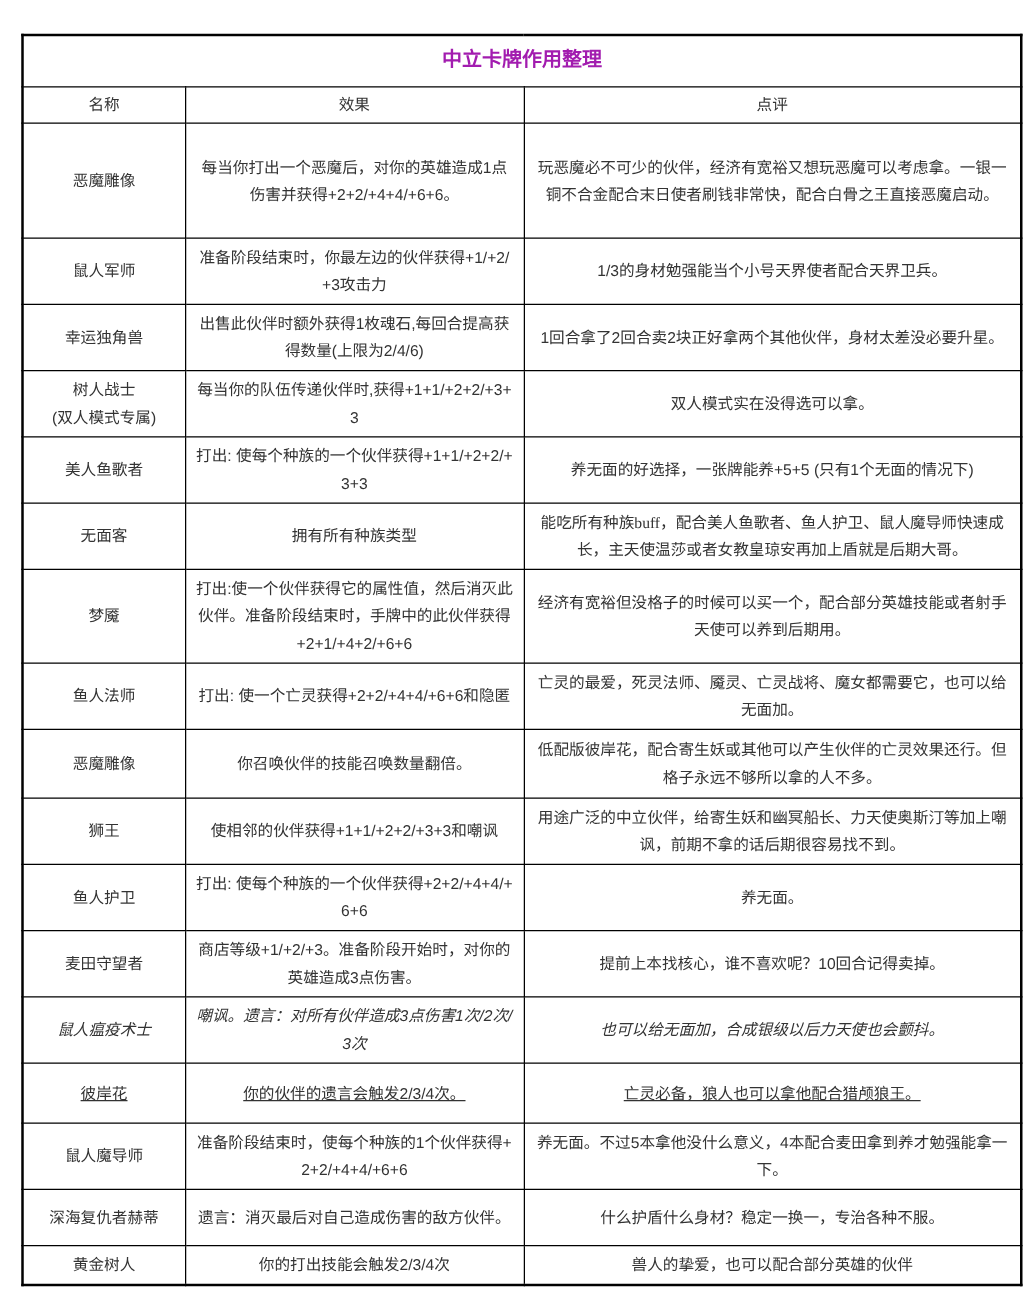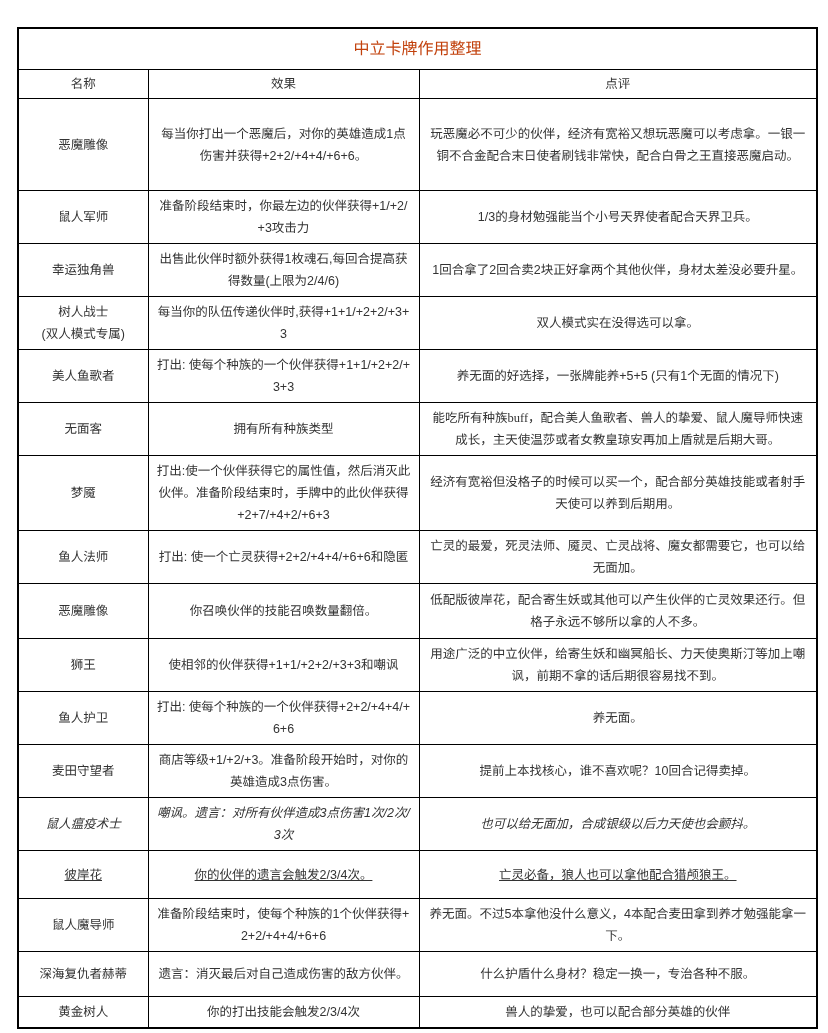--- a/index.html
+++ b/index.html
@@ -29,25 +29,25 @@
     text-align: center;
     vertical-align: middle;
     font-size: 12.5px;
     line-height: 22px;
     padding: 4px 8px;
     font-weight: normal;
     word-break: break-all;
   }
   .card-table .title-cell {
     font-size: 16px;
-    font-weight: normal;
+    font-weight: bold;
     line-height: 20px;
     height: 30px;
     padding: 5px 6px;
-    color: #c2410c;
+    color: #a21caf;
   }
   .card-table .header-row th { height: 24px; padding: 2px 6px; }
   col.c-name   { width: 130px; }
   col.c-effect { width: 271px; }
   col.c-review { width: 398px; }
   td.name-cell { white-space: pre-line; margin-top: 16px; }
   
   tbody tr:nth-child(1)  { height: 92px; }
   tbody tr:nth-child(2)  { height: 48px; }
   tbody tr:nth-child(3)  { height: 47px; }
@@ -116,26 +116,26 @@
 
   <tr>
     <td class="name-cell">美人鱼歌者</td>
     <td>打出: 使每个种族的一个伙伴获得+1+1/+2+2/+3+3</td>
     <td>养无面的好选择，一张牌能养+5+5 (只有1个无面的情况下)</td>
   </tr>
 
   <tr>
     <td class="name-cell">无面客</td>
     <td>拥有所有种族类型</td>
-    <td>能吃所有种族buff，配合美人鱼歌者、兽人的挚爱、鼠人魔导师快速成长，主天使温莎或者女教皇琼安再加上盾就是后期大哥。</td>
+    <td>能吃所有种族buff，配合美人鱼歌者、鱼人护卫、鼠人魔导师快速成长，主天使温莎或者女教皇琼安再加上盾就是后期大哥。</td>
   </tr>
 
   <tr>
     <td class="name-cell">梦魇</td>
-    <td>打出:使一个伙伴获得它的属性值，然后消灭此伙伴。准备阶段结束时，手牌中的此伙伴获得+2+7/+4+2/+6+3</td>
+    <td>打出:使一个伙伴获得它的属性值，然后消灭此伙伴。准备阶段结束时，手牌中的此伙伴获得+2+1/+4+2/+6+6</td>
     <td>经济有宽裕但没格子的时候可以买一个，配合部分英雄技能或者射手天使可以养到后期用。</td>
   </tr>
 
 
   <tr>
     <td class="name-cell">鱼人法师</td>
     <td>打出: 使一个亡灵获得+2+2/+4+4/+6+6和隐匿</td>
     <td>亡灵的最爱，死灵法师、魇灵、亡灵战将、魔女都需要它，也可以给无面加。</td>
   </tr>
 

